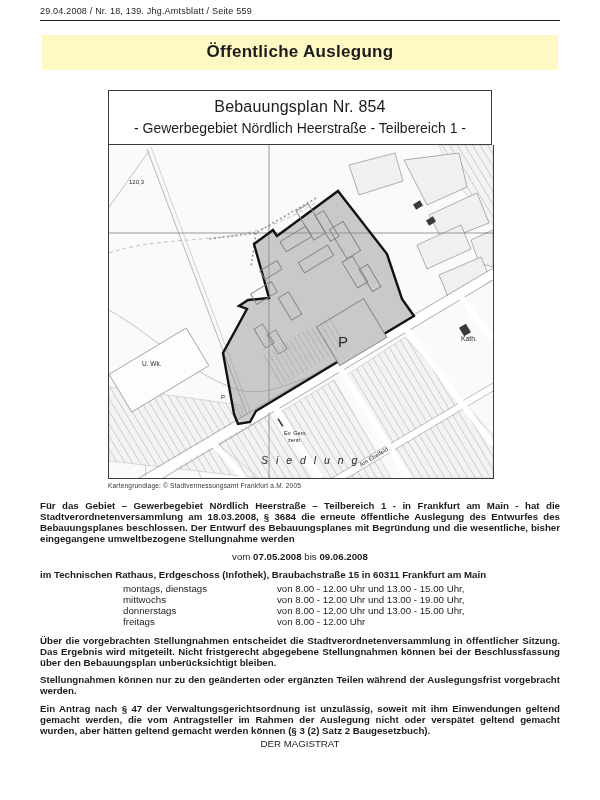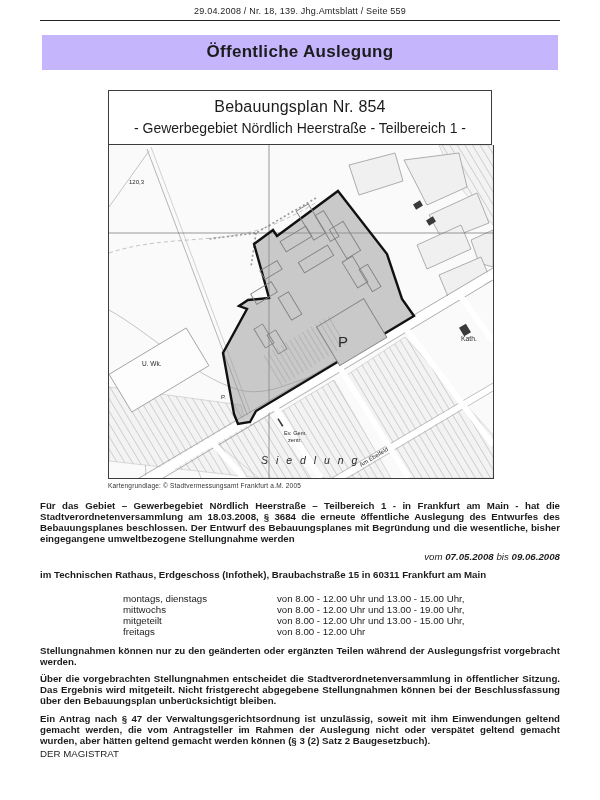--- a/index.html
+++ b/index.html
@@ -1,43 +1,43 @@
 <!DOCTYPE html>
 <html><head>
 <meta charset="utf-8">
 <style>
   html,body{margin:0;padding:0;}
   body{
     width:600px;height:800px;background:#ffffff;color:#1c1c1c;
     font-family:"Liberation Sans", sans-serif;position:relative;overflow:hidden;
   }
   .header{
-    display:flex;justify-content:center;
+    display:flex;justify-content:flex-start;
     margin:6px 40px 0 40px;font-size:9px;letter-spacing:.2px;
     padding-bottom:4px;border-bottom:1.2px solid #222;
   }
   .banner{
-    margin:14px 42px 0 42px;background:#c4b5fd;
+    margin:14px 42px 0 42px;background:#fef9c3;
     text-align:center;font-weight:bold;font-size:17px;
     padding:7px 0 8px 0;letter-spacing:.3px;
   }
   .planbox{width:384px;margin:20px 1px 0 108px;}
   .plan-title-box{border:1px solid #3c3c3c;text-align:center;padding:7px 0 8px 0;background:#fff;}
   .plan-title{font-size:16px;letter-spacing:.2px;}
   .plan-subtitle{font-size:14px;margin-top:4px;}
   svg.map{display:block;border:1px solid #3c3c3c;border-top:none;background:#fafafa;}
   .map-caption{font-size:6.5px;margin-top:3px;color:#333;letter-spacing:.2px;}
   .bodytext{margin:11px 40px 0 40px;font-size:9.7px;line-height:11px;text-align:justify;}
   .bodytext p{margin:0 0 6.5px 0;font-weight:bold;}
-  .dateline{text-align:right;margin:1px 0 7px 0;font-style:italic;}
+  .dateline{text-align:center;margin:1px 0 7px 0;}
   .b{font-weight:bold;}
   .hours{margin:1px 0 7px 0;}
   .hours-row{display:flex;padding-left:83px;line-height:11.3px;}
   .hours-days{width:154px;flex:none;}
-  .sig{text-align:left;line-height:11.5px;margin-top:2px;}
+  .sig{text-align:center;line-height:11.5px;margin-top:2px;}
   .maptext{font-family:"Liberation Sans",sans-serif;fill:#2a2a2a;}
 </style>
 </head>
 <body>
 
 <div class="header">
   <span>29.04.2008 / Nr. 18, 139. Jhg.</span>
   <span>Amtsblatt / Seite 559</span>
 </div>
 
@@ -164,41 +164,41 @@
 <div class="bodytext">
   <p>Für das Gebiet – Gewerbegebiet Nördlich Heerstraße – Teilbereich 1 - in Frankfurt am Main - hat die Stadtverordnetenversammlung am 18.03.2008, § 3684 die erneute öffentliche Auslegung des Entwurfes des Bebauungsplanes beschlossen. Der Entwurf des Bebauungsplanes mit Begründung und die wesentliche, bisher eingegangene umweltbezogene Stellungnahme werden</p>
 
   <div class="dateline">
     <span>vom</span>
     <span class="b">07.05.2008</span>
     <span>bis</span>
     <span class="b">09.06.2008</span>
   </div>
 
-  <p style="margin-bottom:13px;">im Technischen Rathaus, Erdgeschoss (Infothek), Braubachstraße 15 in 60311 Frankfurt am Main</p>
+  <p style="margin-bottom:3px;">im Technischen Rathaus, Erdgeschoss (Infothek), Braubachstraße 15 in 60311 Frankfurt am Main</p>
 
   <div class="hours">
     <div class="hours-row">
       <span class="hours-days">montags, dienstags</span>
       <span>von 8.00 - 12.00 Uhr und 13.00 - 15.00 Uhr,</span>
     </div>
     <div class="hours-row">
       <span class="hours-days">mittwochs</span>
       <span>von 8.00 - 12.00 Uhr und 13.00 - 19.00 Uhr,</span>
     </div>
     <div class="hours-row">
-      <span class="hours-days">mitgeteilt</span>
+      <span class="hours-days">donnerstags</span>
       <span>von 8.00 - 12.00 Uhr und 13.00 - 15.00 Uhr,</span>
     </div>
     <div class="hours-row">
       <span class="hours-days">freitags</span>
       <span>von 8.00 - 12.00 Uhr</span>
     </div>
   </div>
 
+  <p>Über die vorgebrachten Stellungnahmen entscheidet die Stadtverordnetenversammlung in öffentlicher Sitzung. Das Ergebnis wird mitgeteilt. Nicht fristgerecht abgegebene Stellungnahmen können bei der Beschlussfassung über den Bebauungsplan unberücksichtigt bleiben.</p>
   <p>Stellungnahmen können nur zu den geänderten oder ergänzten Teilen während der Auslegungsfrist vorgebracht werden.</p>
-  <p>Über die vorgebrachten Stellungnahmen entscheidet die Stadtverordnetenversammlung in öffentlicher Sitzung. Das Ergebnis wird mitgeteilt. Nicht fristgerecht abgegebene Stellungnahmen können bei der Beschlussfassung über den Bebauungsplan unberücksichtigt bleiben.</p>
   <p style="margin-bottom:2px;">Ein Antrag nach § 47 der Verwaltungsgerichtsordnung ist unzulässig, soweit mit ihm Einwendungen geltend gemacht werden, die vom Antragsteller im Rahmen der Auslegung nicht oder verspätet geltend gemacht wurden, aber hätten geltend gemacht werden können (§ 3 (2) Satz 2 Baugesetzbuch).</p>
 
   <div class="sig">
     <div>DER MAGISTRAT</div>
   </div>
 </div>
 
 </body></html>

